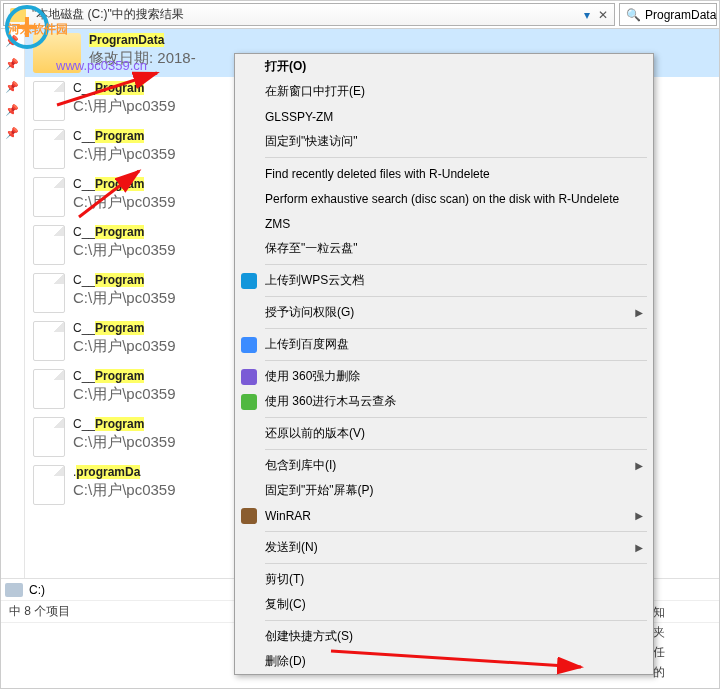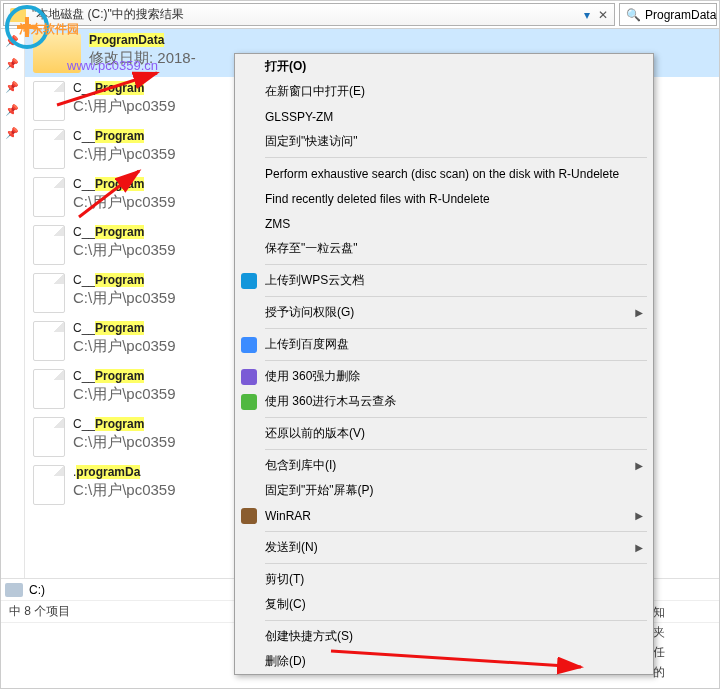--- a/index.html
+++ b/index.html
@@ -19,21 +19,21 @@
 .item{display:flex;align-items:flex-start;padding:4px 8px;gap:8px}
 .item.selected{background:#cde8ff}
 .fileicon{width:32px;height:40px;background:#fff;border:1px solid #d8d8d8;border-radius:2px;flex-shrink:0;position:relative}
 .fileicon::before{content:"";position:absolute;top:0;right:0;width:10px;height:10px;background:linear-gradient(135deg,#fff 49%,#e6e6e6 50%)}
 .foldericon{width:44px;height:36px;background:linear-gradient(#ffe9a8,#ffd060);border-radius:3px;flex-shrink:0;position:relative}
 .foldericon.big{width:48px;height:40px}
 .itemtext{display:flex;flex-direction:column;gap:2px}
 .itemtext .name{color:#222}
 .itemtext .name .hl{background:#ffff66;font-weight:600}
 .itemtext .sub{color:#666;font-size:15px}
-.watermark{position:absolute;top:8px;left:18px;font-size:26px;font-weight:700;color:#ff9830;z-index:30;pointer-events:none}
+.watermark{position:absolute;top:8px;left:7px;font-size:26px;font-weight:700;color:#ff9830;z-index:30;pointer-events:none}
 .watermark .url{display:block;font-size:13px;color:#8b5cf6;font-weight:400;margin-top:18px;padding-left:48px}
 .wm-circle{position:absolute;top:4px;left:4px;width:44px;height:44px;border:4px solid #1fa8d8;border-radius:50%;z-index:29}
 .wm-circle::before,.wm-circle::after{content:"";position:absolute;background:#ff9830}
 .wm-circle::before{width:4px;height:20px;left:16px;top:8px}
 .wm-circle::after{width:20px;height:4px;left:8px;top:16px}
 .contextmenu{position:absolute;top:52px;left:233px;width:420px;background:#f0f0f0;border:1px solid #a0a0a0;box-shadow:2px 2px 6px rgba(0,0,0,.3);z-index:20}
 .menuitem{display:flex;align-items:center;height:25px;padding:0 10px 0 30px;position:relative;cursor:default}
 .menuitem .micon{position:absolute;left:6px;width:16px;height:16px;display:flex;align-items:center;justify-content:center}
 .menuitem .arrow{margin-left:auto;color:#555;font-size:10px}
 .sep{height:1px;background:#d4d4d4;margin:3px 6px 3px 30px}
@@ -160,24 +160,24 @@
       <span>在新窗口中打开(E)</span>
     </div>
     <div class="menuitem">
       <span>GLSSPY-ZM</span>
     </div>
     <div class="menuitem">
       <span>固定到"快速访问"</span>
     </div>
     <div class="sep"></div>
     <div class="menuitem">
+      <span>Find recently deleted files with R-Undelete</span>
+    </div>
+    <div class="menuitem">
       <span>Perform exhaustive search (disc scan) on the disk with R-Undelete</span>
-    </div>
-    <div class="menuitem">
-      <span>Find recently deleted files with R-Undelete</span>
     </div>
     <div class="menuitem">
       <span>ZMS</span>
     </div>
     <div class="menuitem">
       <span>保存至"一粒云盘"</span>
     </div>
     <div class="sep"></div>
     <div class="menuitem">
       <span class="micon" style="background: rgb(18, 150, 219); border-radius: 3px;"></span>

